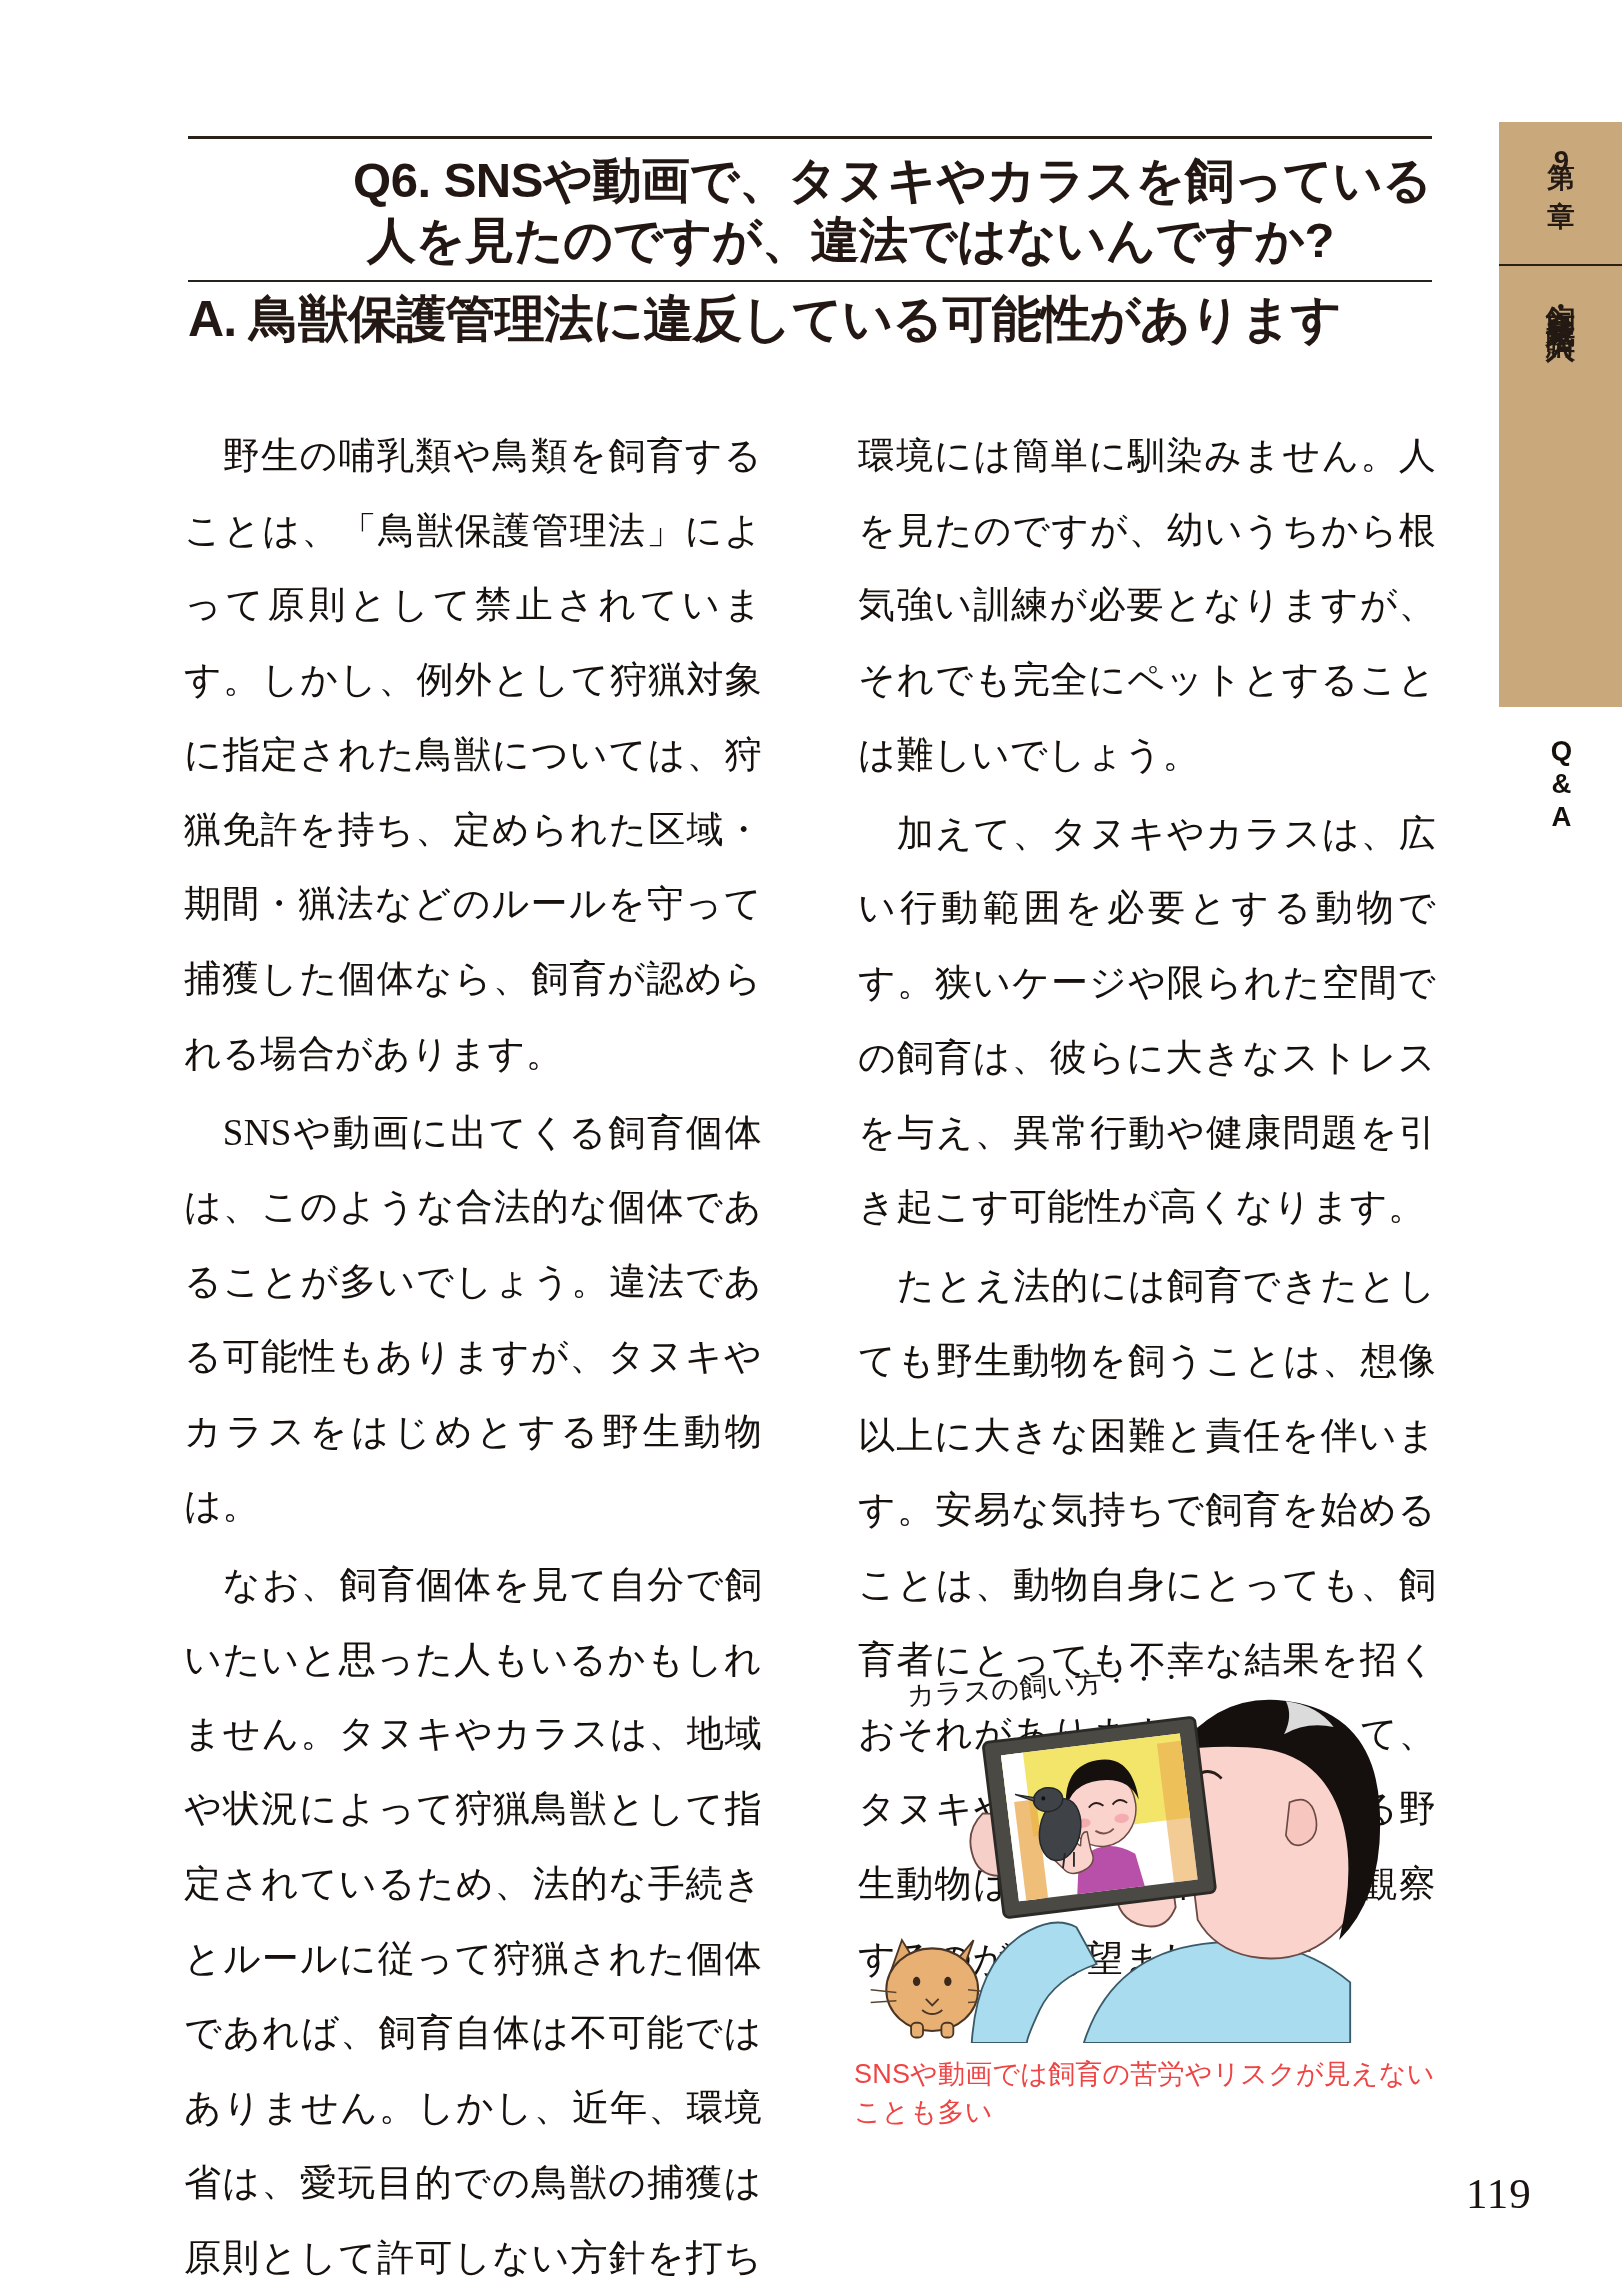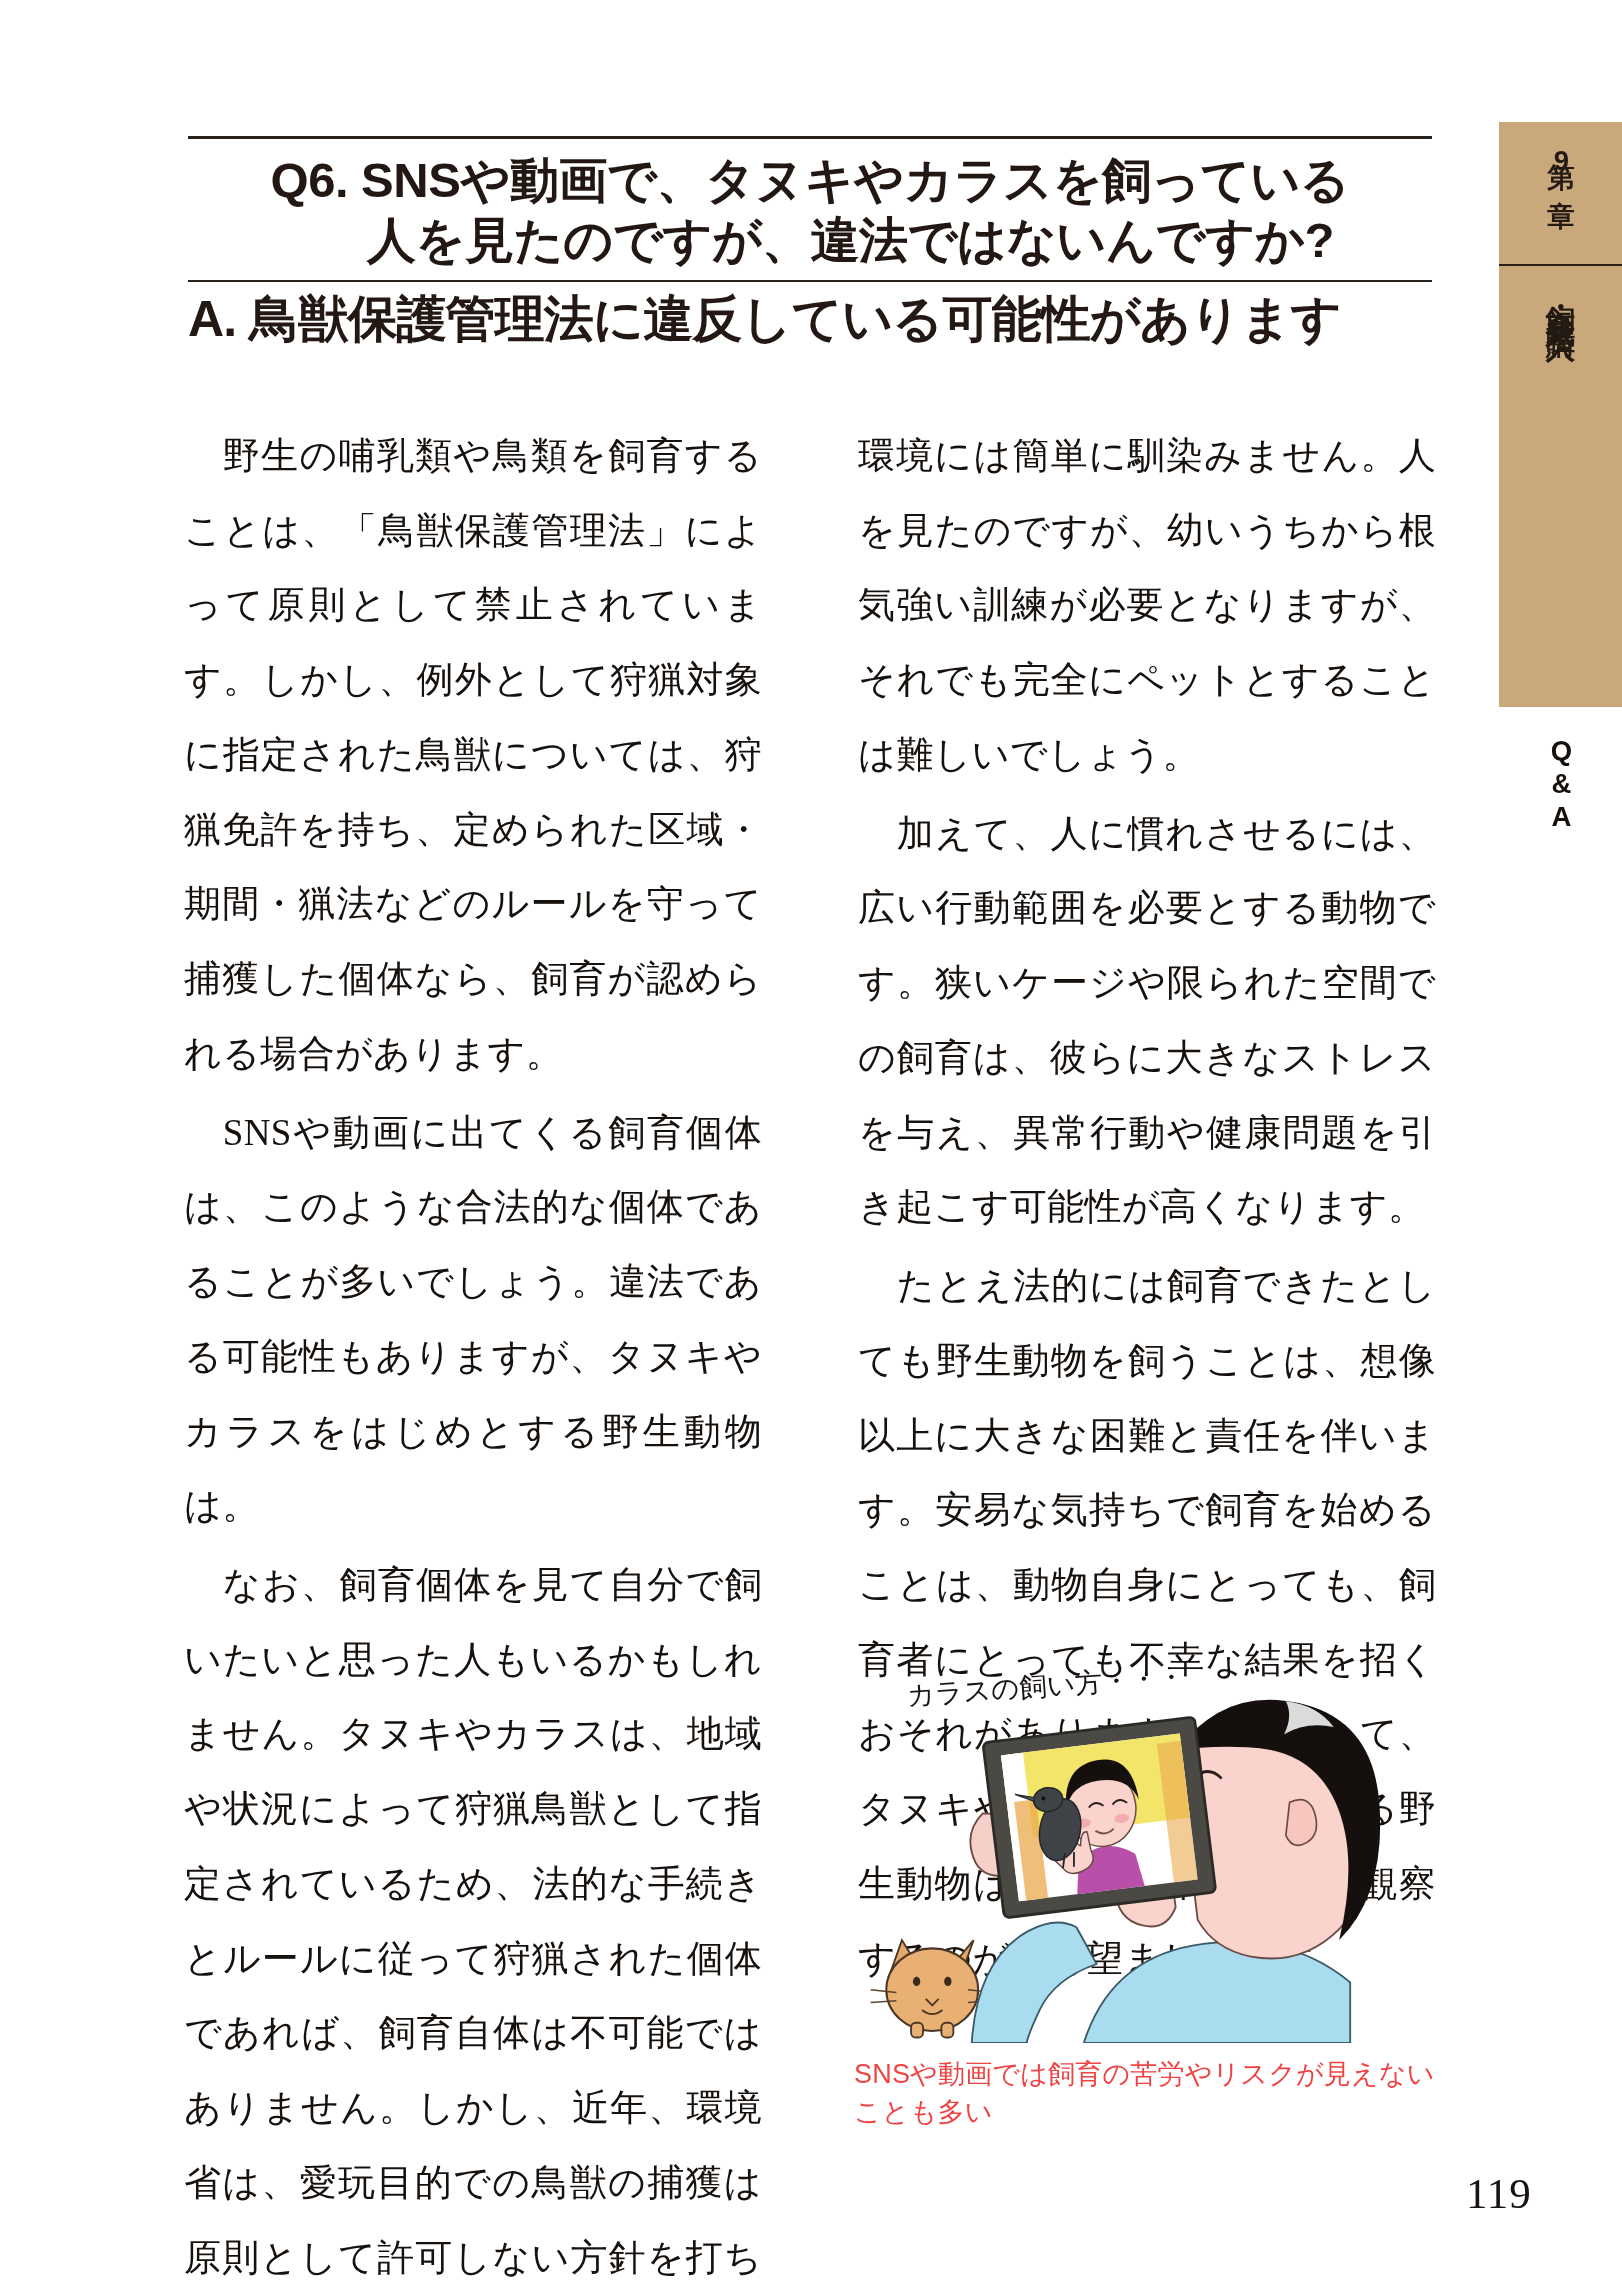--- a/index.html
+++ b/index.html
@@ -43,21 +43,21 @@
   
   #q-block{position:absolute;left:188px;top:136px;width:1244px;}
   .rule-top{height:2.8px;background:#2a211a;width:100%;}
   .rule-bottom{height:2.8px;background:#2a211a;width:100%;}
   #q-heading{
     font-family:"Liberation Sans","DejaVu Sans",sans-serif;
     font-weight:700;font-size:49px;line-height:1.23;
     color:#231713;letter-spacing:-0.5px;
     padding:11px 0 9.2px 0;
   }
-  #q-heading .ln1{display:block;text-align:center;}
+  #q-heading .ln1{display:block;text-align:right;}
   #q-heading .ln2{display:block;text-align:center;padding-left:81px;}
 
   #a-heading{
     position:absolute;left:188px;top:286px;width:1249px;
     font-family:"Liberation Sans","DejaVu Sans",sans-serif;
     font-weight:700;font-size:50px;letter-spacing:-0.9px;
     color:#241814;white-space:nowrap;
   }
 
   
@@ -119,21 +119,21 @@
 
 <div class="col" id="col-left">
   <p class="ind">野生の哺乳類や鳥類を飼育することは、「鳥獣保護管理法」によって原則として禁止されています。しかし、例外として狩猟対象に指定された鳥獣については、狩猟免許を持ち、定められた区域・期間・猟法などのルールを守って捕獲した個体なら、飼育が認められる場合があります。</p>
   <p class="ind">SNSや動画に出てくる飼育個体は、このような合法的な個体であることが多いでしょう。違法である可能性もありますが、タヌキやカラスをはじめとする野生動物は。</p>
   <p class="ind">なお、飼育個体を見て自分で飼いたいと思った人もいるかもしれません。タヌキやカラスは、地域や状況によって狩猟鳥獣として指定されているため、法的な手続きとルールに従って狩猟された個体であれば、飼育自体は不可能ではありません。しかし、近年、環境省は、愛玩目的での鳥獣の捕獲は原則として許可しない方針を打ち出しており、基本的には難しいと考えて良いでしょう。</p>
 
 </div>
 
 <div class="col" id="col-right">
   <p>環境には簡単に馴染みません。人を見たのですが、幼いうちから根気強い訓練が必要となりますが、それでも完全にペットとすることは難しいでしょう。</p>
-  <p class="ind">加えて、人に慣れさせるには、広い行動範囲を必要とする動物です。狭いケージや限られた空間での飼育は、彼らに大きなストレスを与え、異常行動や健康問題を引き起こす可能性が高くなります。</p>
+  <p class="ind">加えて、タヌキやカラスは、広い行動範囲を必要とする動物です。狭いケージや限られた空間での飼育は、彼らに大きなストレスを与え、異常行動や健康問題を引き起こす可能性が高くなります。</p>
   <p class="ind">たとえ法的には飼育できたとしても野生動物を飼うことは、想像以上に大きな困難と責任を伴います。安易な気持ちで飼育を始めることは、動物自身にとっても、飼育者にとっても不幸な結果を招くおそれがあります。したがって、タヌキやカラスをはじめとする野生動物は、自然の中で静かに観察するのが最も望ましいです。</p>
 </div>
 
 <div id="figure">
   <svg viewBox="0 0 630 430" xmlns="http://www.w3.org/2000/svg">
 
     <text x="58" y="62" font-family="&quot;Liberation Sans&quot;, sans-serif" font-size="30" fill="#1a1512" transform="rotate(-4 58 62)">カラスの飼い方・・・</text>
 
     <g>
       <path d="M40 352 L52 318 L68 344 Z" fill="#e3a96a" stroke="#4b3524" stroke-width="2"></path>

